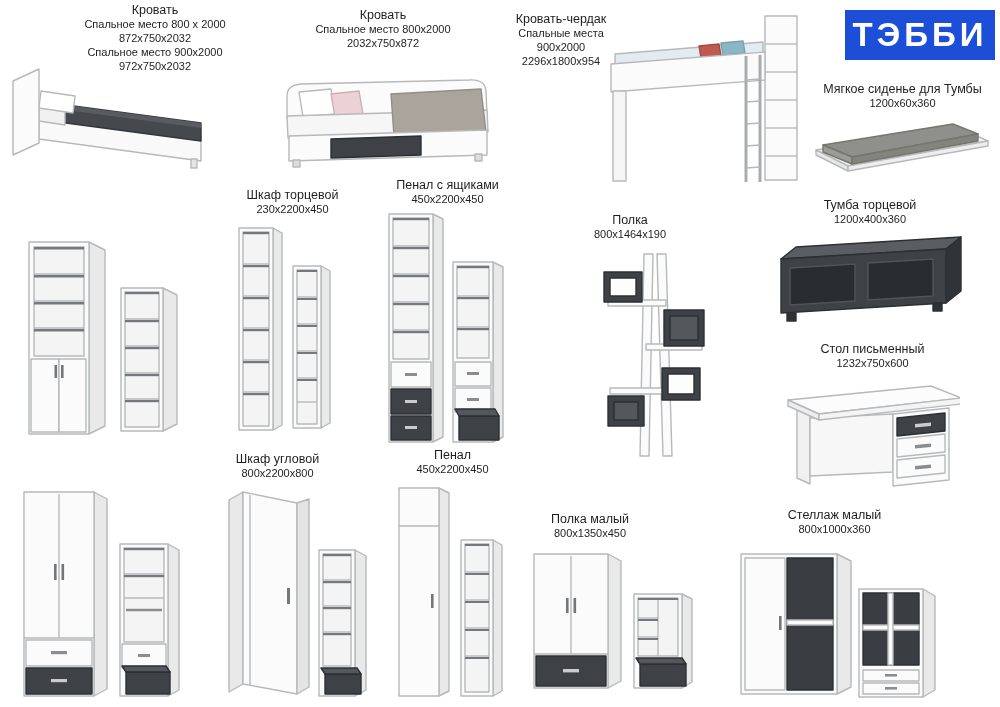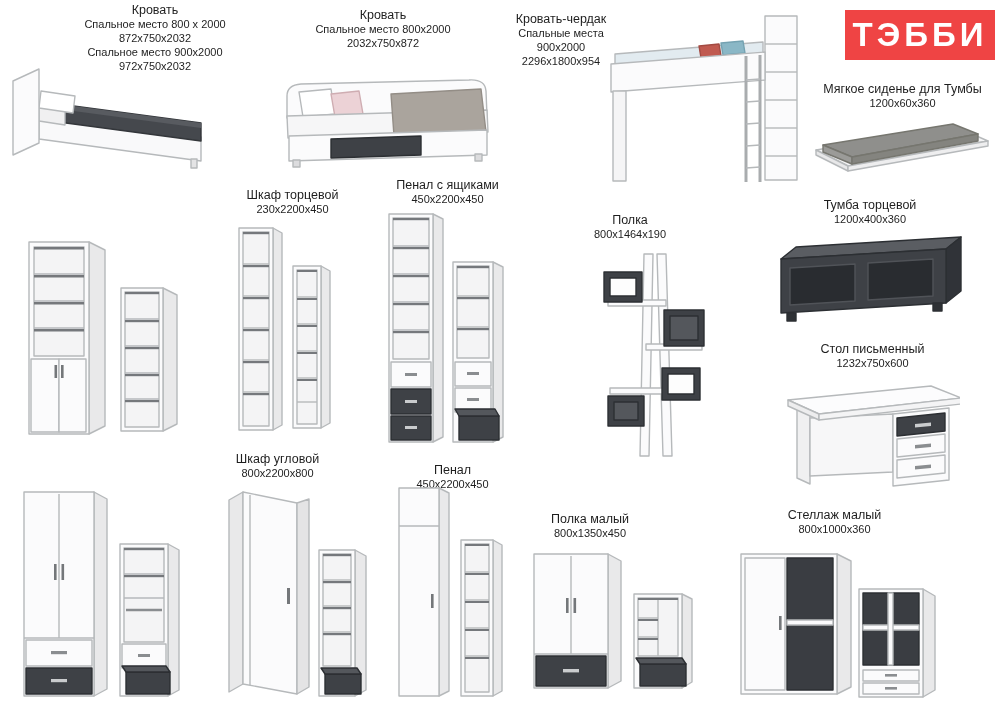--- a/index.html
+++ b/index.html
@@ -19,21 +19,21 @@
     position:absolute; display:flex; align-items:center; justify-content:center;
     color:#ffffff; font-weight:bold; font-size:33px; letter-spacing:4px;
     font-family:"Liberation Sans", sans-serif;
   }
 </style>
 </head>
 <body>
 
 <div class="page">
 
-  <div class="brand" style="left: 845px; top: 10px; width: 150px; height: 50px; background: #ef4444; color: rgb(255, 255, 255);">ТЭББИ</div>
+  <div class="brand" style="left: 845px; top: 10px; width: 150px; height: 50px; background: #1d4ed8; color: rgb(255, 255, 255);">ТЭББИ</div>
 
   <section class="product" style="left:5px;top:3px;width:245px;height:172px">
     <div class="label" style="left:50px;top:0;width:200px">
       <div class="title">Кровать</div>
       <div class="dim">Спальное место 800 х 2000</div>
       <div class="dim">872х750х2032</div>
       <div class="dim">Спальное место 900х2000</div>
       <div class="dim">972х750х2032</div>
     </div>
     <svg class="art" style="left:0;top:52px" width="205" height="118" viewBox="0 0 205 118">
@@ -368,21 +368,21 @@
         <line x1="98" y1="92" x2="126" y2="92"></line>
         <line x1="98" y1="118" x2="126" y2="118"></line>
         <line x1="98" y1="144" x2="126" y2="144"></line>
         <polygon points="100,186 136,186 136,206 100,206" fill="#3e4146" stroke="#2c2f33"></polygon>
         <polygon points="100,186 136,186 132,180 96,180" fill="#54575c" stroke="#2c2f33"></polygon>
       </g>
     </svg>
   </section>
 
   <section class="product" style="left:395px;top:448px;width:115px;height:256px">
-    <div class="label" style="left:0;top:15px;width:115px">
+    <div class="label" style="left:0;top:0;width:115px">
       <div class="title">Пенал</div>
       <div class="dim">450х2200х450</div>
     </div>
     <svg class="art" style="left:0;top:34px" width="115" height="222" viewBox="0 0 115 222">
       <g stroke="#b6b9bb" stroke-width="1.4" stroke-linejoin="round">
         <polygon points="44,6 54,11 54,209 44,214" fill="#e9e9ea"></polygon>
         <rect x="4" y="6" width="40" height="208" fill="#fbfbfc"></rect>
         <line x1="4" y1="44" x2="44" y2="44"></line>
         <rect x="36" y="112" width="2.6" height="14" fill="#74777a" stroke="none"></rect>
         <polygon points="98,58 107,63 107,209 98,214" fill="#e9e9ea"></polygon>

